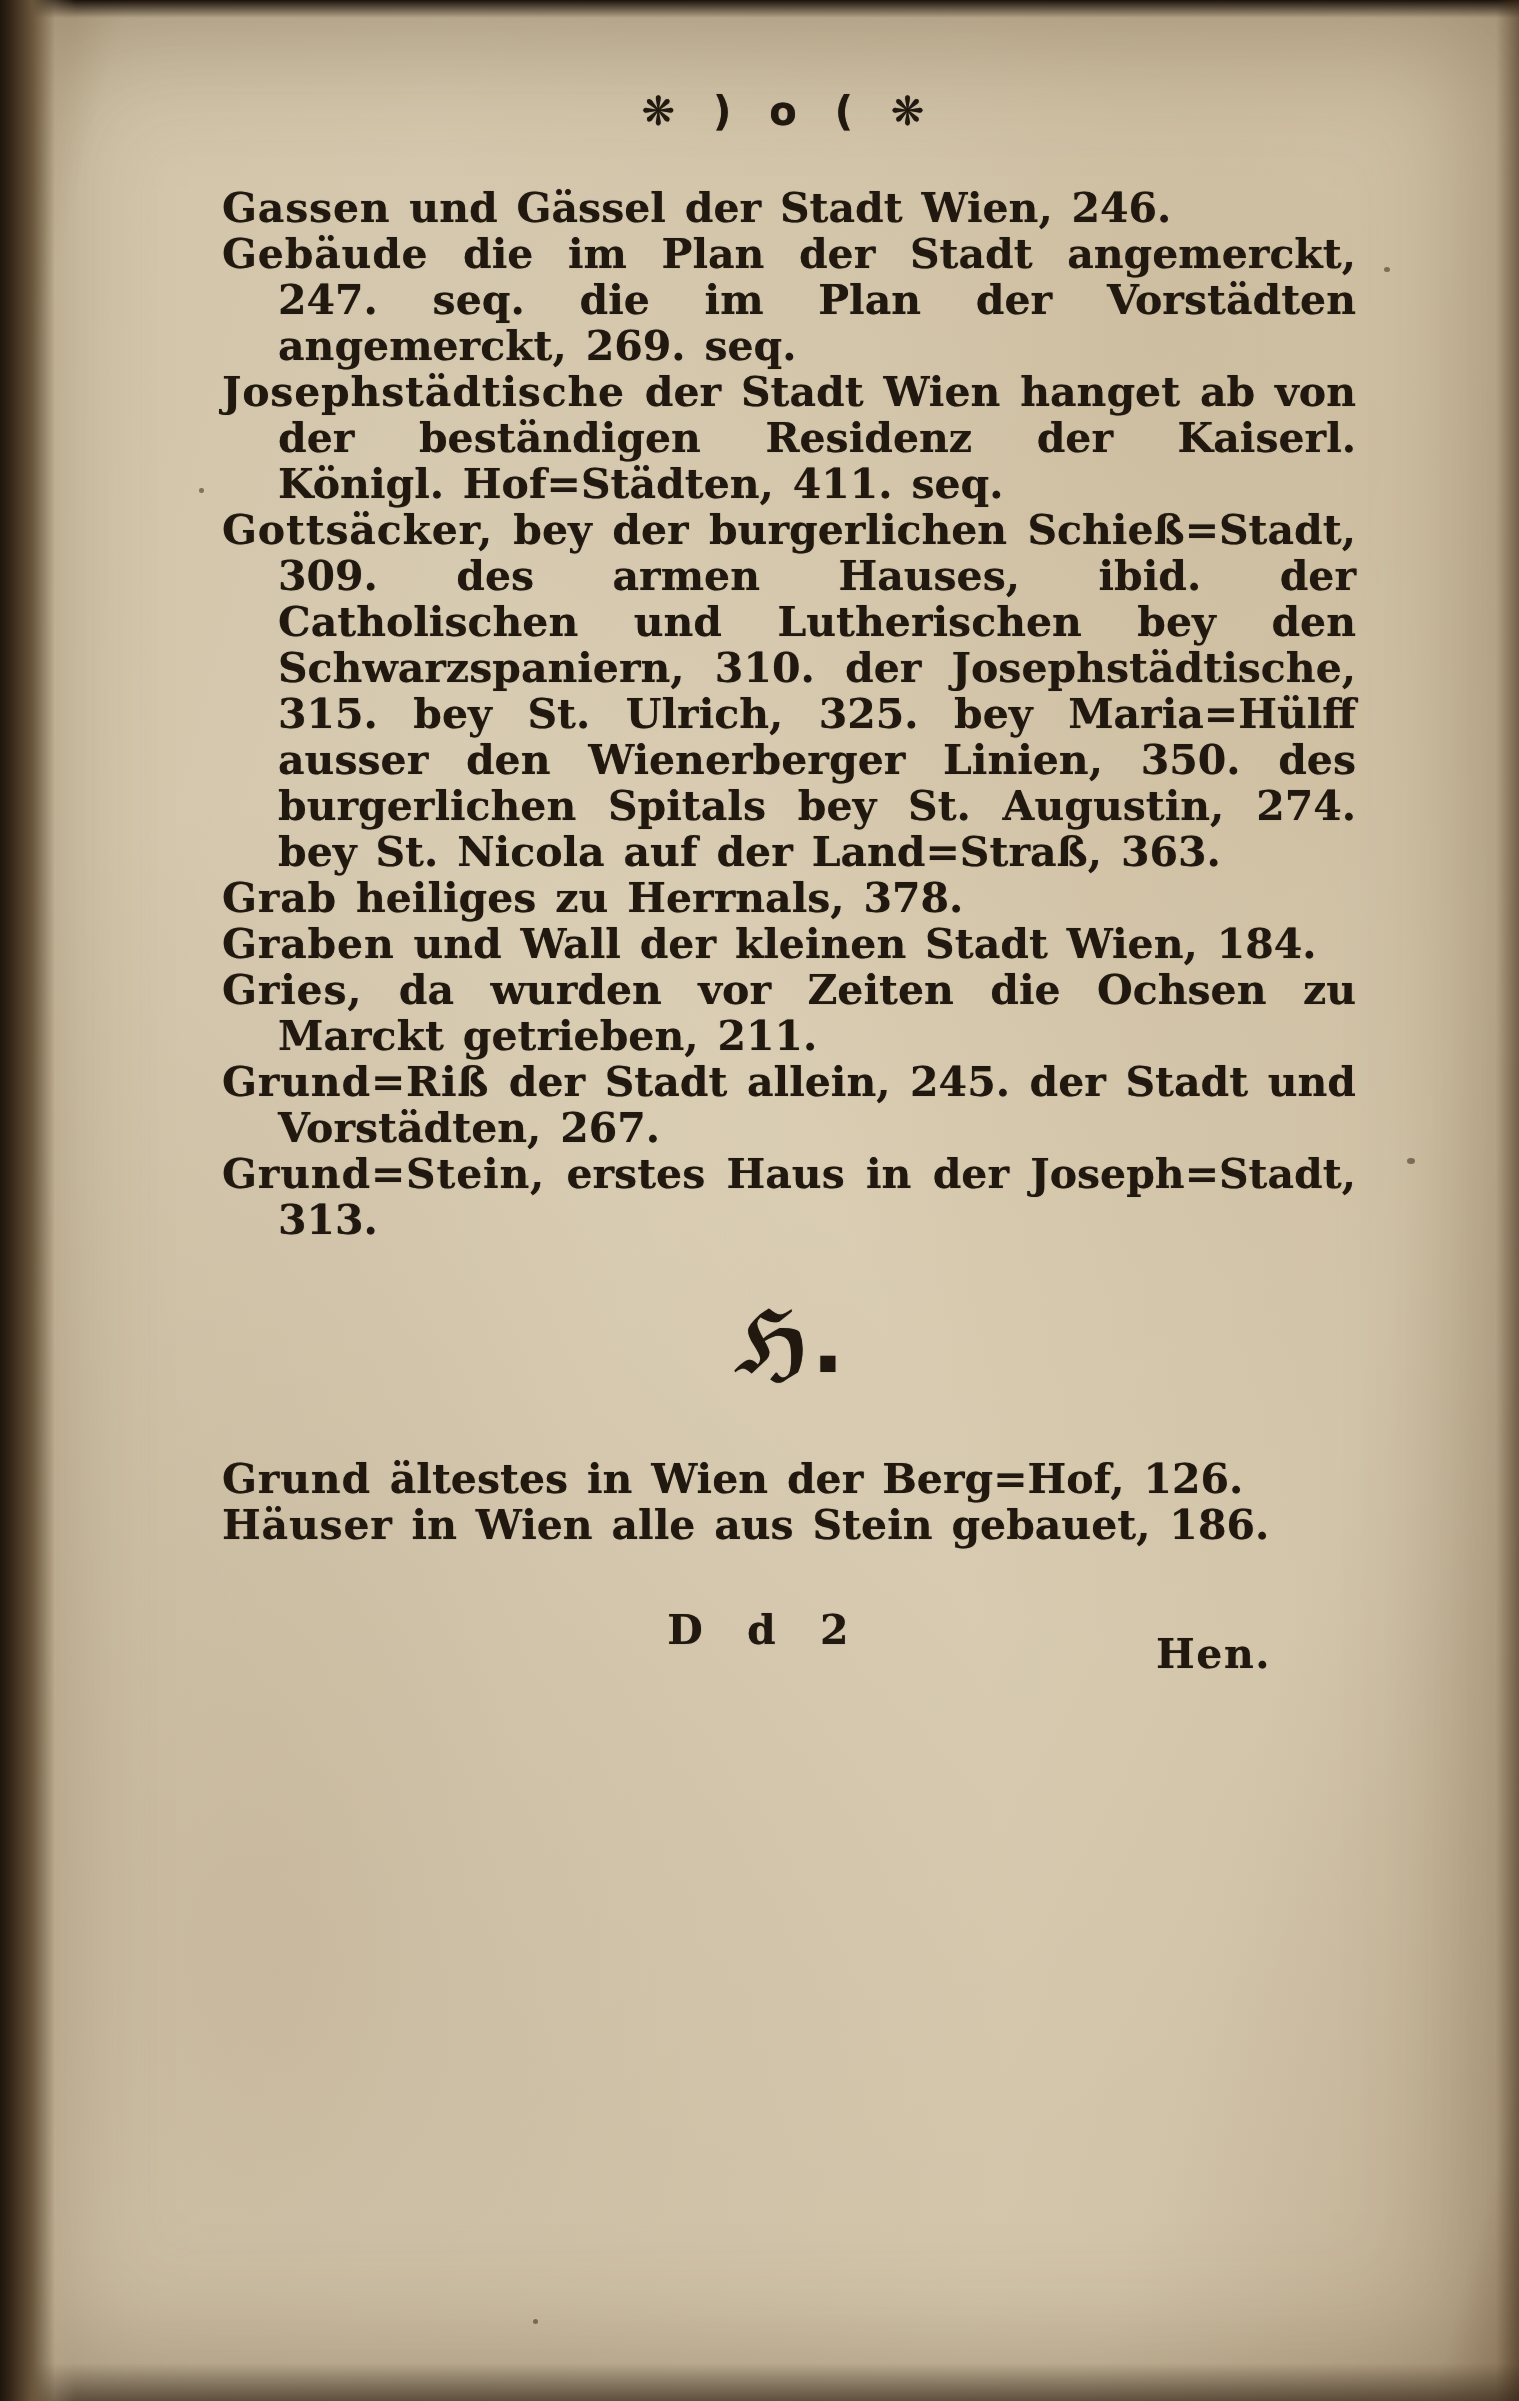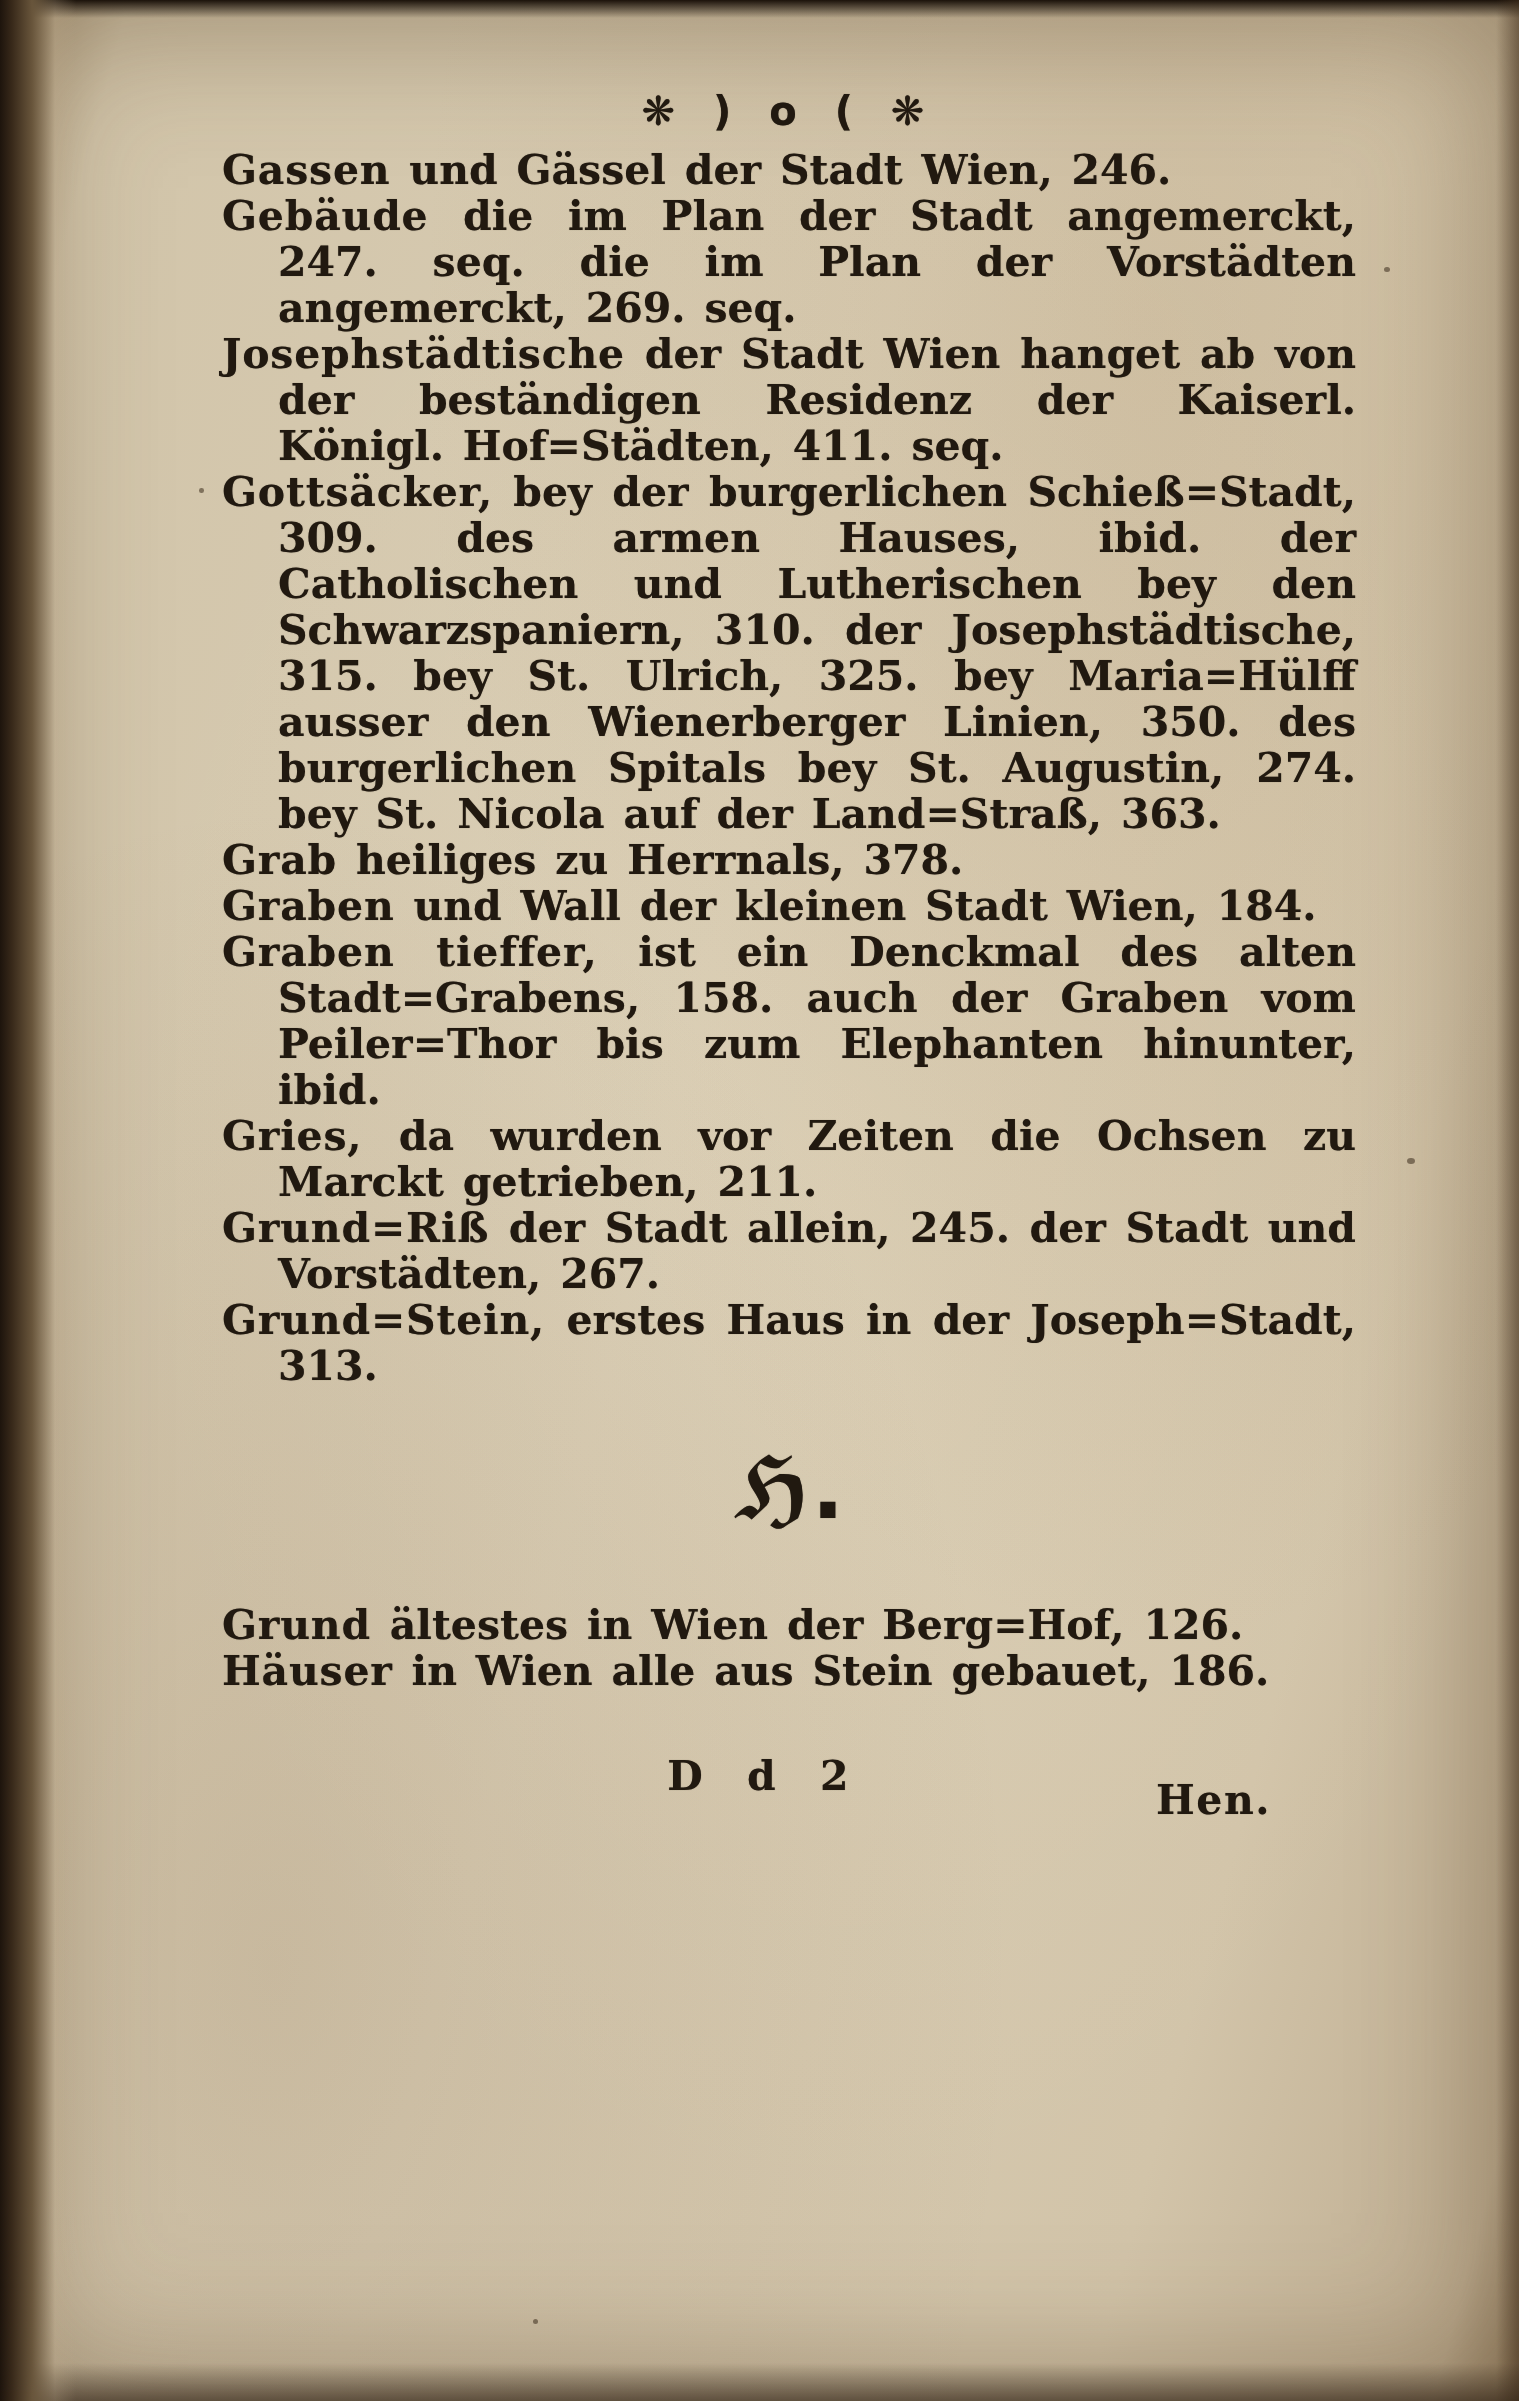--- a/index.html
+++ b/index.html
@@ -48,21 +48,21 @@
   .ornament {
     margin-top:88px;
     text-align:center;
     font-family:"DejaVu Sans", "DejaVu Serif", sans-serif;
     font-size:40px;
     font-weight:700;
     letter-spacing:12px;
     text-shadow:0 0 0.8px rgba(33,25,16,0.6);
   }
   .entries {
-    margin-top:13px;
+    margin-top:51px;
     font-size:41px;
     line-height:46px;
     font-weight:700;
     text-align:justify;
     text-shadow:0 0 0.8px rgba(33,25,16,0.55);
   }
   .entry {
     padding-left:56px;
     text-indent:-56px;
     word-spacing:4.6px;
@@ -106,21 +106,20 @@
 
     <div class="ornament">❋ ) o ( ❋</div>
 
     <div class="entries">
       <p class="entry"><span class="head">Gassen</span><span class="rest"> und Gässel der Stadt Wien, 246.</span></p>
       <p class="entry"><span class="head">Gebäude</span><span class="rest"> die im Plan der Stadt angemerckt, 247. seq. die im Plan der Vorstädten angemerckt, 269. seq.</span></p>
       <p class="entry"><span class="head">Josephstädtische</span><span class="rest"> der Stadt Wien hanget ab von der beständigen Residenz der Kaiserl. Königl. Hof=Städten, 411. seq.</span></p>
       <p class="entry"><span class="head">Gottsäcker,</span><span class="rest"> bey der burgerlichen Schieß=Stadt, 309. des armen Hauses, ibid. der Catholischen und Lutherischen bey den Schwarzspaniern, 310. der Josephstädtische, 315. bey St. Ulrich, 325. bey Maria=Hülff ausser den Wienerberger Linien, 350. des burgerlichen Spitals bey St. Augustin, 274. bey St. Nicola auf der Land=Straß, 363.</span></p>
       <p class="entry"><span class="head">Grab</span><span class="rest"> heiliges zu Herrnals, 378.</span></p>
       <p class="entry"><span class="head">Graben</span><span class="rest"> und Wall der kleinen Stadt Wien, 184.</span></p>
-      <p class="entry"><span class="head">Graben tieffer,</span><span class="rest"> ist ein Denckmal des alten Stadt=Grabens, 158. auch der Graben vom Peiler=Thor bis zum Elephanten hinunter, ibid.</span></p>
       <p class="entry"><span class="head">Gries,</span><span class="rest"> da wurden vor Zeiten die Ochsen zu Marckt getrieben, 211.</span></p>
       <p class="entry"><span class="head">Grund=Riß</span><span class="rest"> der Stadt allein, 245. der Stadt und Vorstädten, 267.</span></p>
       <p class="entry"><span class="head">Grund=Stein,</span><span class="rest"> erstes Haus in der Joseph=Stadt, 313.</span></p>
     </div>
 
     <div class="section-heading">ℌ.</div>
 
     <div class="entries second">
       <p class="entry"><span class="head">Grund</span><span class="rest"> ältestes in Wien der Berg=Hof, 126.</span></p>
       <p class="entry"><span class="head">Häuser</span><span class="rest"> in Wien alle aus Stein gebauet, 186.</span></p>

